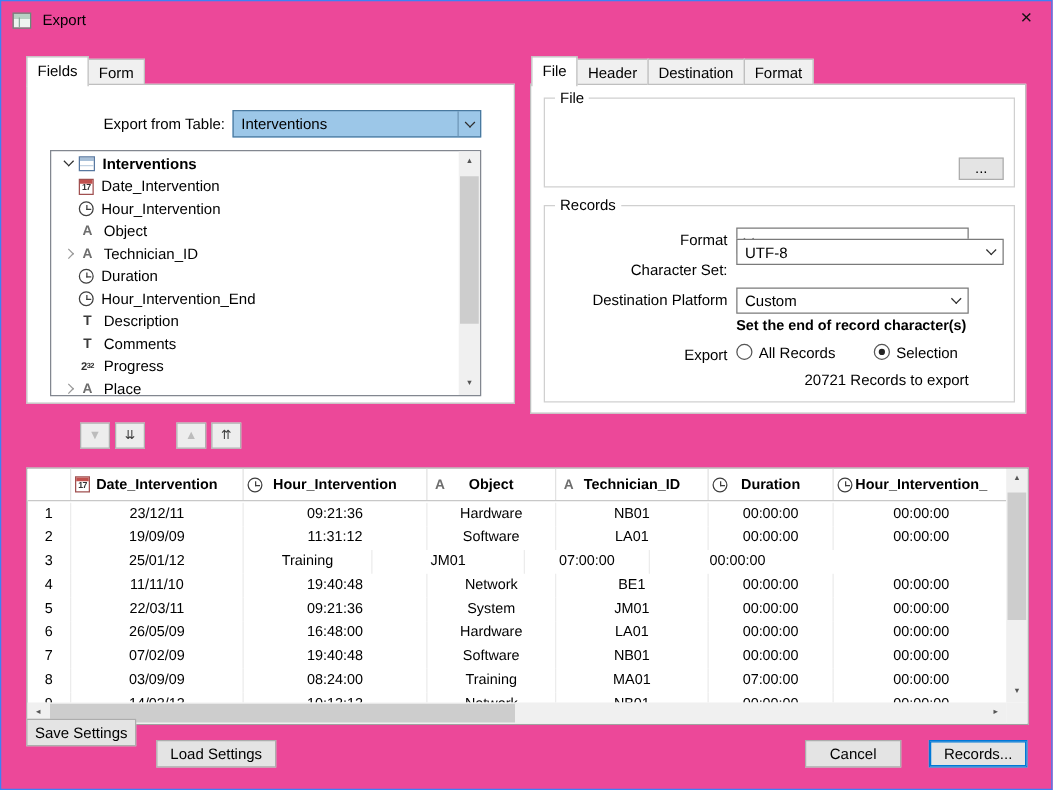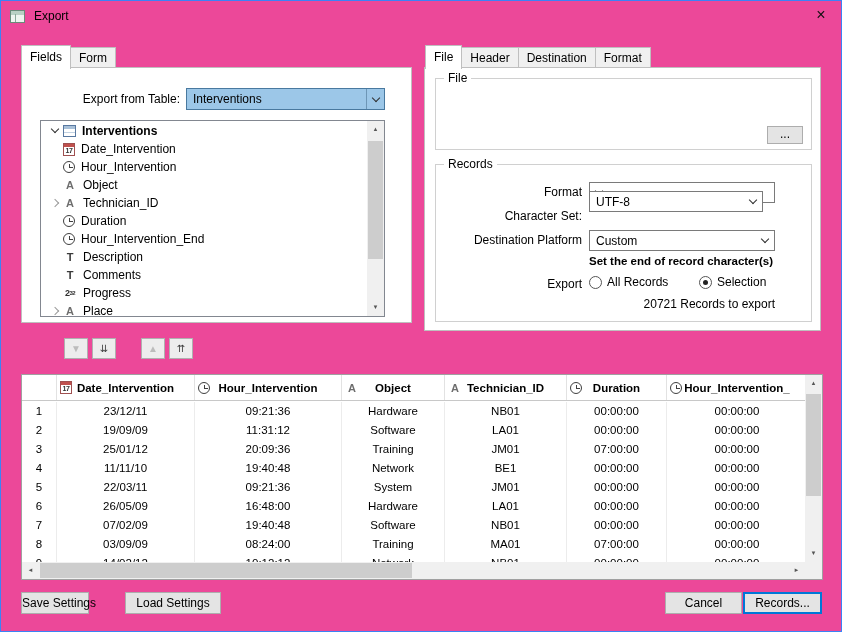--- a/index.html
+++ b/index.html
@@ -32,21 +32,21 @@
   #charset-label{top:41px}
   #platform-label{top:65px}
   #export-label{top:109px}
   .hint{position:absolute;left:153px;top:90px;font-weight:bold;font-size:11.5px}
   .count{position:absolute;left:153px;top:132px;width:186px;text-align:right}
 
   
   .combo{position:absolute;border:1px solid #7a7a7a;background:#fff;display:flex;align-items:stretch}
   #combo-table{left:164px;top:20px;width:199px;height:22px}
   #combo-format{left:153px;top:17px;width:186px;height:21px}
-  #combo-charset{left:153px;top:26px;width:174px;height:21px}
+  #combo-charset{left:153px;top:26px;width:214px;height:21px}
   #combo-platform{left:153px;top:65px;width:186px;height:21px}
   .combo .ct{flex:1;padding:0 6px;display:flex;align-items:center;white-space:nowrap;overflow:hidden}
   .combo .ca{width:18px;display:flex;align-items:center;justify-content:center}
   .combo.focus{background:#9cc7e8;border-color:#49799f}
   .combo.focus .ca{border-left:1px solid #6d96b6}
   .chev{display:inline-block;width:6px;height:6px;border-right:1px solid #333;border-bottom:1px solid #333;font-style:normal}
   .chev.down{transform:rotate(45deg);margin-top:-3px}
   .chev.right{transform:rotate(-45deg)}
   .chev.lite{border-color:#9a9a9a}
   .chev.dark{border-color:#2e2e2e}
@@ -73,21 +73,21 @@
   .ic-table{width:13px;height:12px;border:1px solid #5878a0;background:linear-gradient(#a8c0d8 0 3px,#fff 3px);position:relative}
   .ic-table::before{content:'';position:absolute;left:0;right:0;top:6px;height:1px;background:#c2d2e2}
 
   
   .gbox{position:absolute;border:1px solid #d0d0d0}
   #file-gbox{left:10px;top:10px;width:377px;height:72px}
   #records-gbox{left:10px;top:96px;width:377px;height:158px}
   .gbox-label{position:absolute;top:-8px;left:8px;background:#fff;padding:0 4px}
 
   
-  .radio{position:absolute;display:flex;align-items:flex-end;height:15px}
+  .radio{position:absolute;display:flex;align-items:center;height:15px}
   #radio-all{left:153px;top:109px}
   #radio-selection{left:263px;top:109px}
   .rdot{width:13px;height:13px;border:1px solid #555;border-radius:50%;background:#fff;margin-right:5px;position:relative;flex:0 0 auto}
   .radio.checked .rdot::after{content:'';position:absolute;left:3px;top:3px;width:5px;height:5px;border-radius:50%;background:#222}
 
   
   #move-buttons{position:absolute;left:63px;top:337px;width:200px;height:21px}
   .mini-btn{position:absolute;top:0;width:24px;height:21px;background:#ededed;border:1px solid #b0b0b0;text-align:center;line-height:19px;font-size:10px;color:#3c3c3c}
   .mini-btn.disabled{color:#bcbcbc}
   .mini-btn:nth-child(1){left:0}
@@ -115,23 +115,23 @@
   .sbtn{position:absolute;width:17px;height:17px;text-align:center;line-height:17px;font-size:6px;color:#555}
   .arr-up{top:0;left:0}.arr-up::before{content:'▲'}
   .arr-down{bottom:0;left:0}.arr-down::before{content:'▼'}
   .arr-left{left:0;top:0}.arr-left::before{content:'◄'}
   .arr-right{right:0;top:0}.arr-right::before{content:'►'}
   .sb-corner{position:absolute;right:0;bottom:0;width:17px;height:17px;background:#f0f0f0}
 
   
   .btn{position:absolute;height:22px;background:#e4e4e4;border:1px solid #adadad;text-align:center;line-height:20px;font-size:12px;white-space:nowrap}
   .btn.browse{right:8px;bottom:5px;width:36px;height:18px;line-height:15px}
-  #btn-save{left:20px;top:591px;width:68px}
+  #btn-save{left:20px;top:574px;width:88px}
   #btn-load{left:124px;top:591px;width:96px}
-  #btn-cancel{left:664px;top:591px;width:77px}
+  #btn-cancel{left:643px;top:591px;width:77px}
   #btn-export{left:742px;top:591px;width:79px}
   .btn.primary{border-color:#0078d7;box-shadow:inset 0 0 0 1px #0078d7}
 </style>
 </head>
 <body>
 
 <div class="dialog">
 
   <div class="titlebar">
     <span class="app-icon"></span>
@@ -326,21 +326,20 @@
           <div class="g-cell c0">19/09/09</div>
           <div class="g-cell c1">11:31:12</div>
           <div class="g-cell c2">Software</div>
           <div class="g-cell c3">LA01</div>
           <div class="g-cell c4">00:00:00</div>
           <div class="g-cell c5">00:00:00</div>
         </div>
         <div class="g-row">
           <div class="g-cell numc">3</div>
           <div class="g-cell c0">25/01/12</div>
-          <div class="g-cell c1">20:09:36</div>
           <div class="g-cell c2">Training</div>
           <div class="g-cell c3">JM01</div>
           <div class="g-cell c4">07:00:00</div>
           <div class="g-cell c5">00:00:00</div>
         </div>
         <div class="g-row">
           <div class="g-cell numc">4</div>
           <div class="g-cell c0">11/11/10</div>
           <div class="g-cell c1">19:40:48</div>
           <div class="g-cell c2">Network</div>

